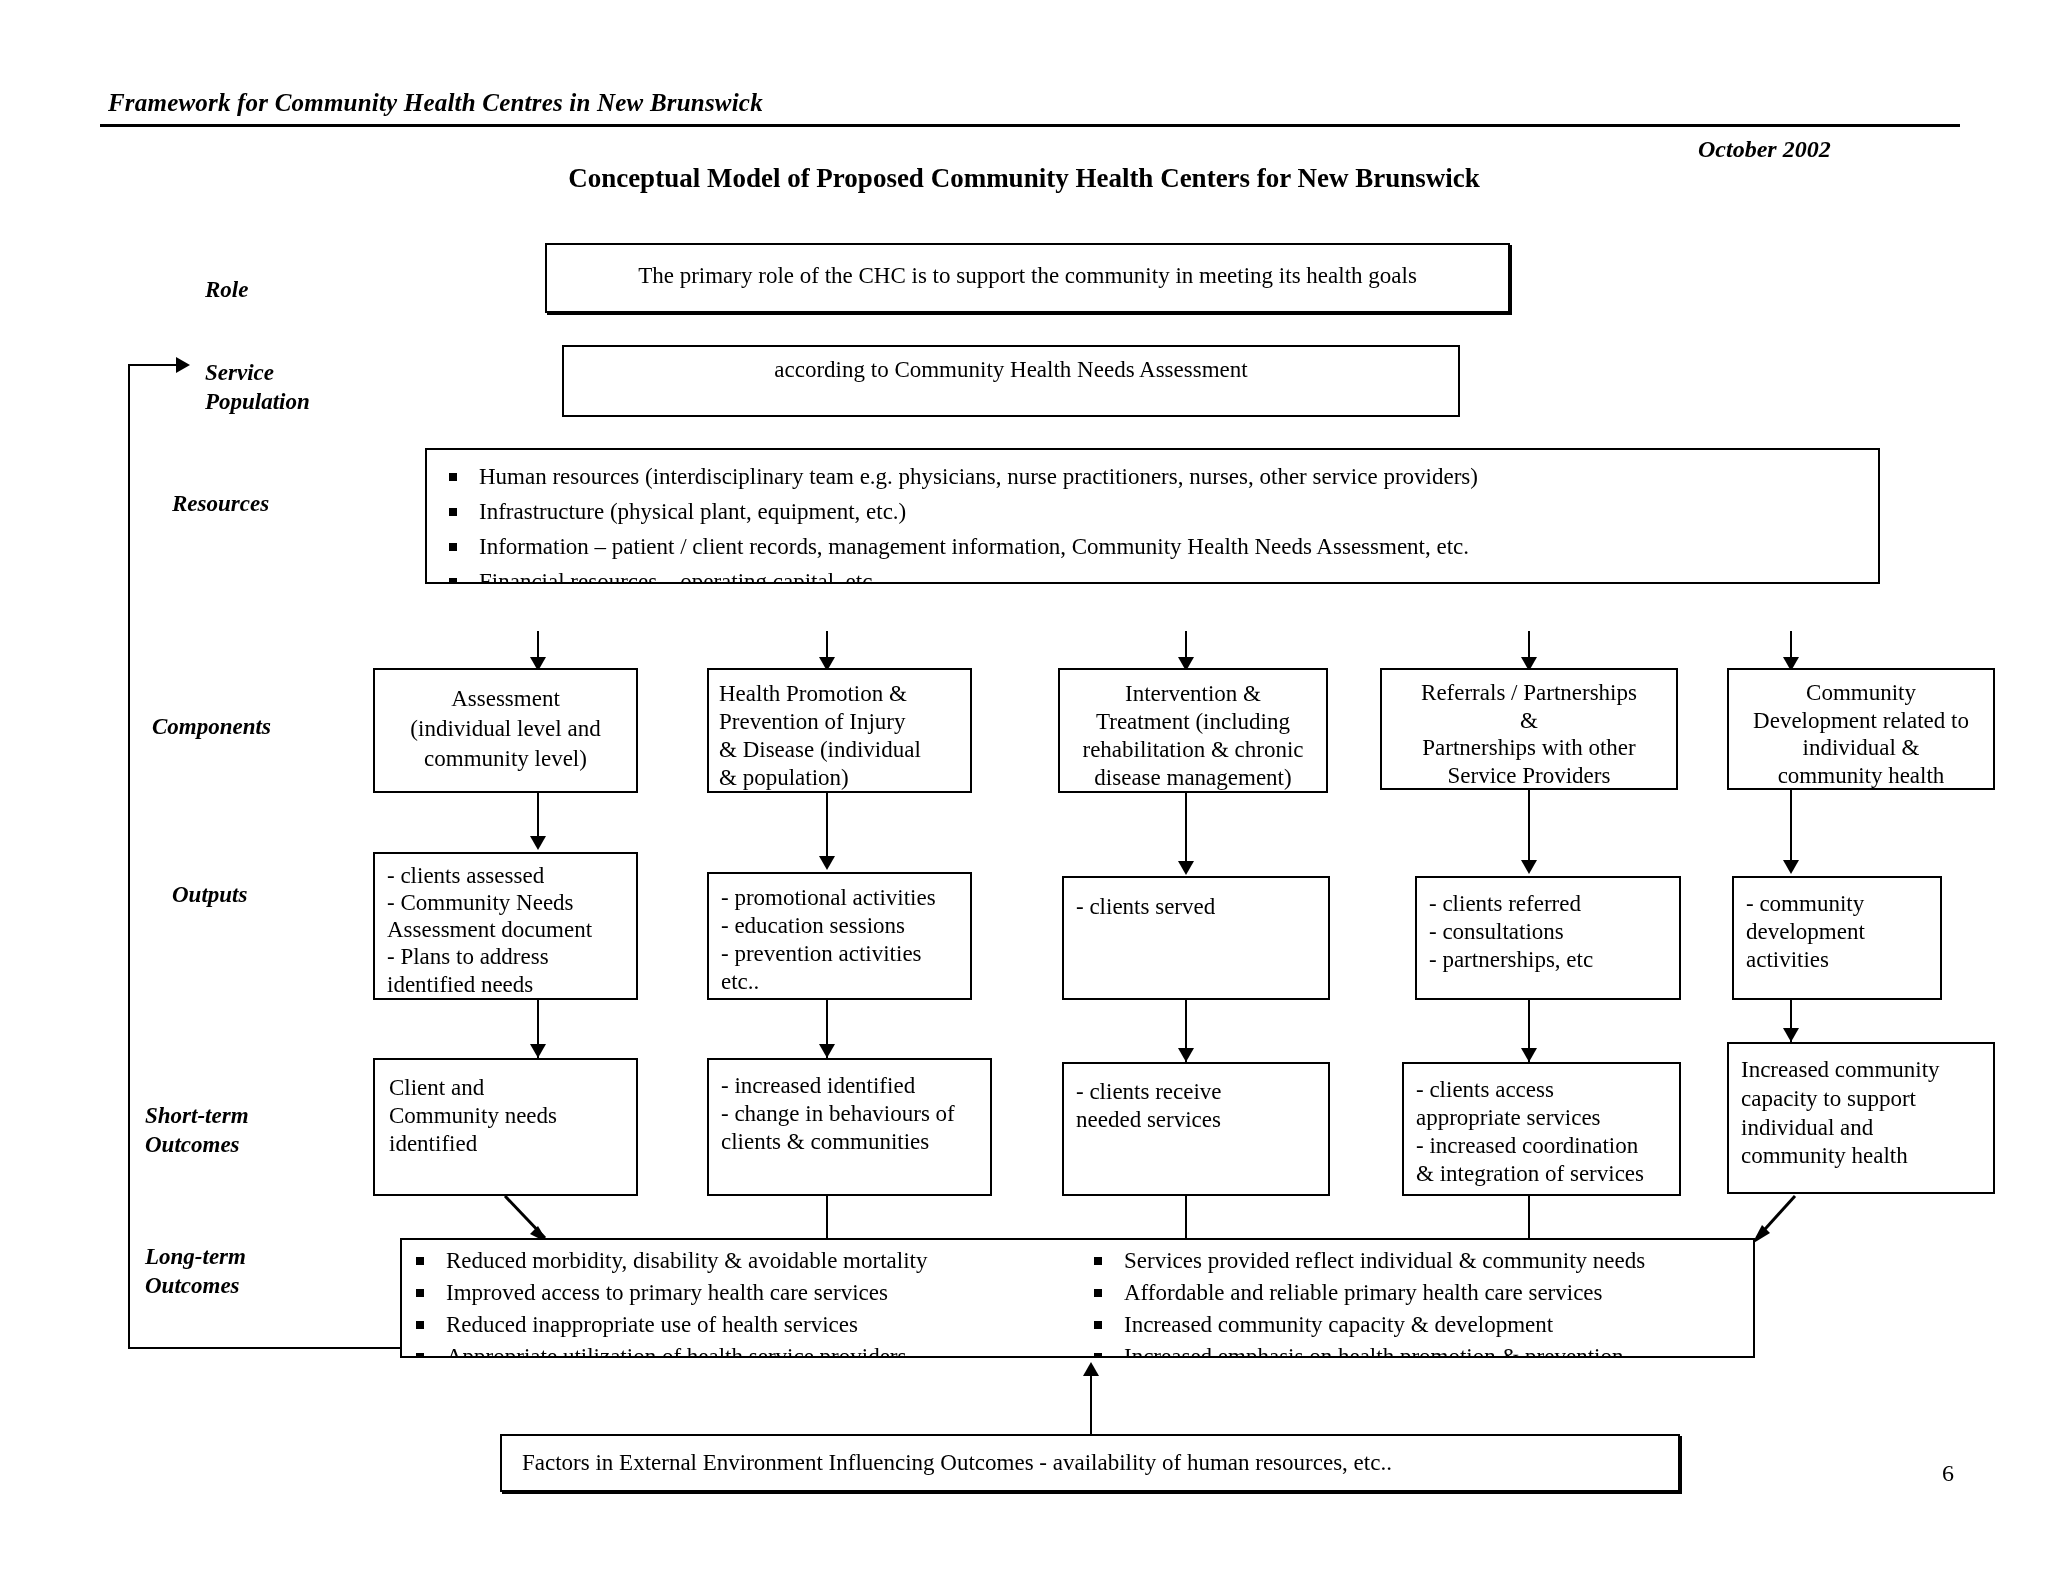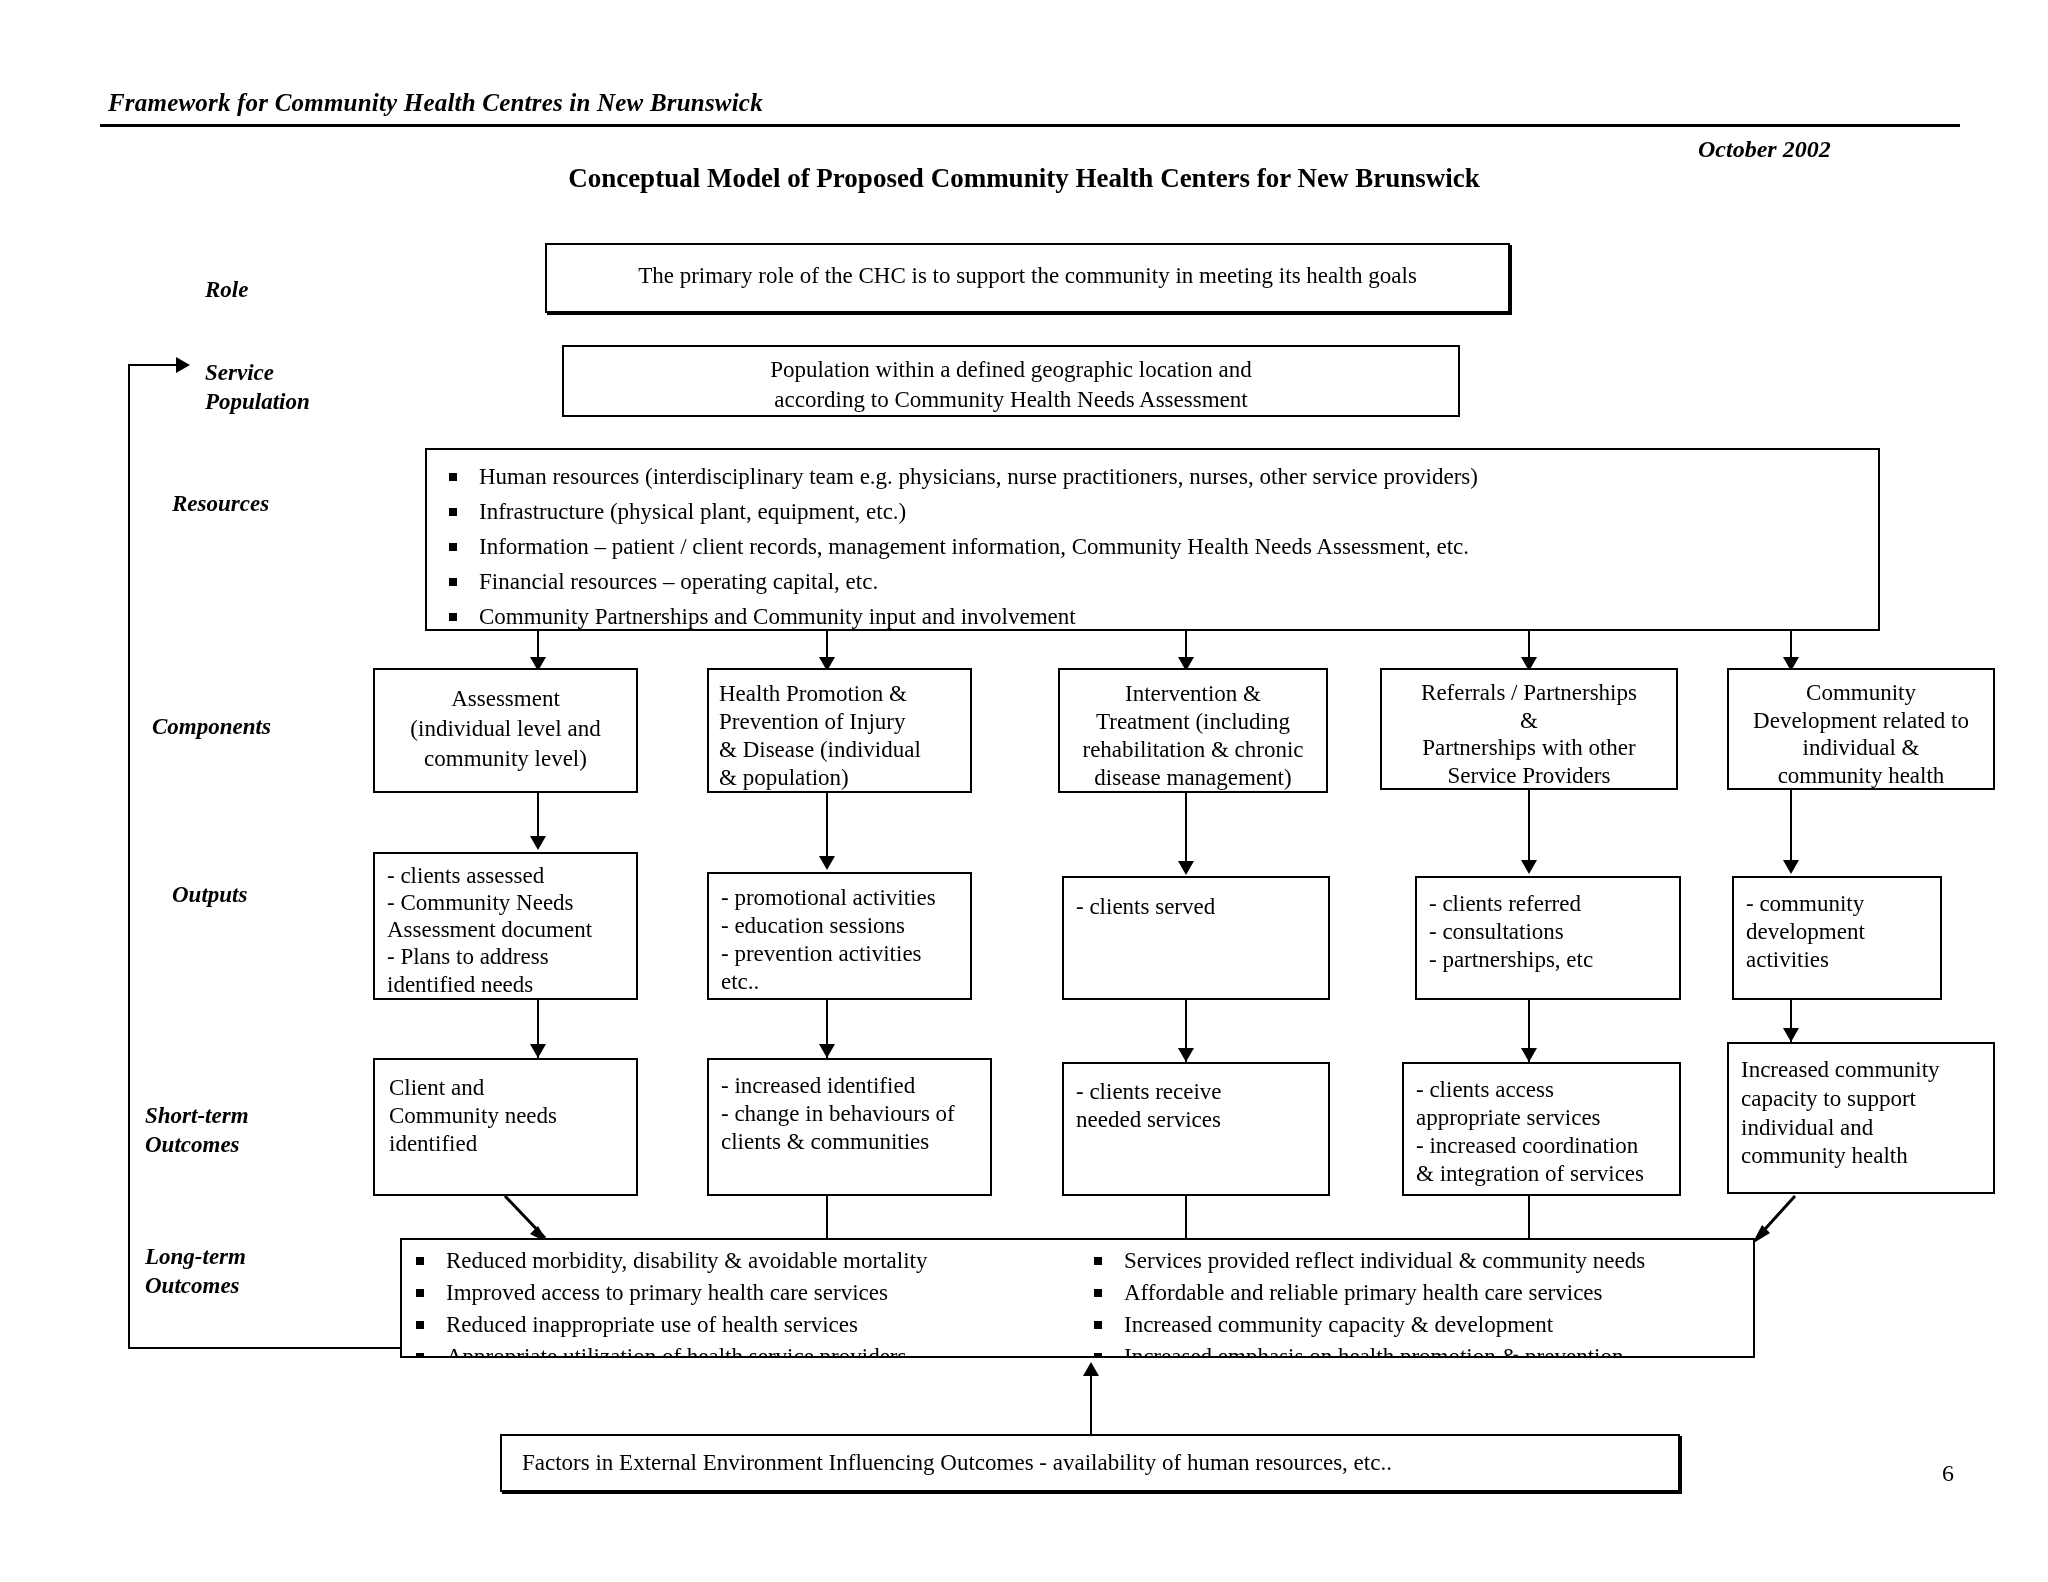--- a/index.html
+++ b/index.html
@@ -115,26 +115,25 @@
     <div>Long-term</div>
     <div>Outcomes</div>
   </div>
 
   <div class="box shadow" style="left:545px;top:243px;width:965px;height:70px;">
     <div class="inner ctr" style="padding-top:16px;">The primary role of the CHC is to support the community in meeting its health goals</div>
   </div>
 
   <div class="box" style="left:562px;top:345px;width:898px;height:72px;">
     <div class="inner ctr" style="padding-top:8px;">
-      <div>Population within a defined geographic location and</div>
       <div>according to Community  Health Needs Assessment</div>
     </div>
   </div>
 
-  <div class="box" style="left:425px;top:448px;width:1455px;height:183px;">
+  <div class="box" style="left:425px;top:448px;width:1455px;height:136px;">
     <div class="inner" style="padding:12px 8px;">
       <ul class="sq">
         <li>Human resources (interdisciplinary team  e.g. physicians, nurse practitioners, nurses, other service providers)</li>
         <li>Infrastructure (physical plant, equipment, etc.)</li>
         <li>Information – patient / client records, management information, Community Health Needs Assessment, etc.</li>
         <li>Financial resources – operating capital, etc.</li>
         <li>Community Partnerships and Community input and involvement</li>
       </ul>
     </div>
   </div>

